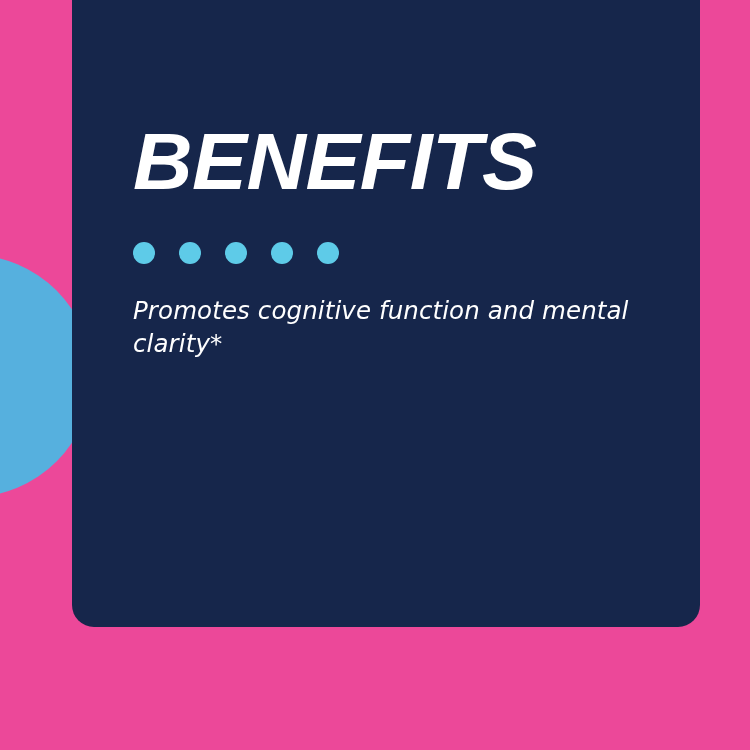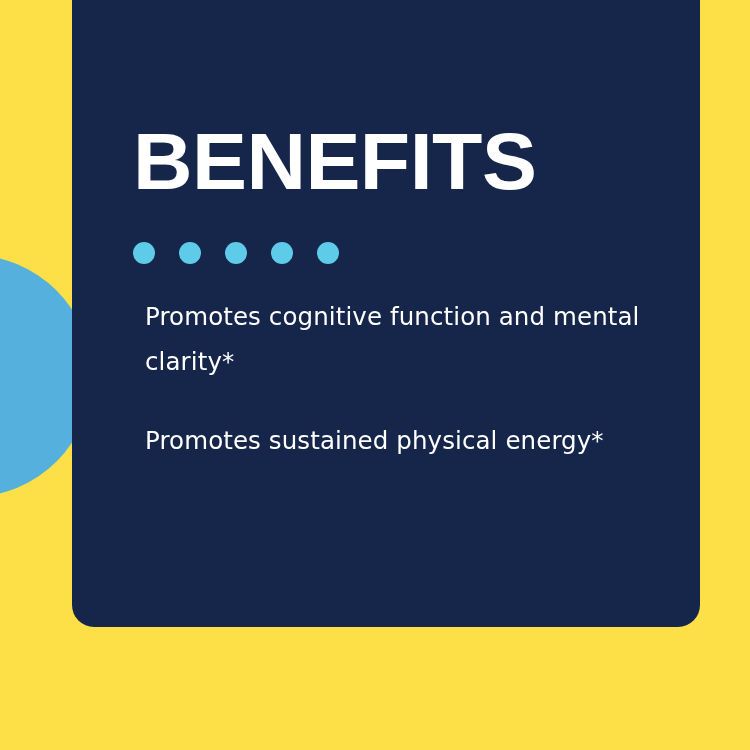--- a/index.html
+++ b/index.html
@@ -12,22 +12,23 @@
     height: 750px;
     background: #ffffff;
     font-family: "Liberation Sans", "DejaVu Sans", sans-serif;
     overflow: hidden;
   }
 
   #stage {
     position: relative;
     width: 750px;
     height: 750px;
-    background: #fde047;
+    background: #ec4899;
     overflow: hidden;
+    font-style: italic;
   }
 
   
   .deco-circle {
     position: absolute;
     left: -150px;
     top: 255px;
     width: 242px;
     height: 242px;
     border-radius: 50%;
@@ -92,26 +93,26 @@
   }
 
   
   .benefits {
     position: absolute;
     left: 0;
     top: 300px;
     width: 528px;
   }
   .benefit {
-    margin: 0 0 34px 12px;
+    margin: 0 0 34px 0;
     color: #ffffff;
     font-family: "DejaVu Sans", "Liberation Sans", sans-serif;
     font-size: 24.5px;
     font-weight: 400;
-    line-height: 45px;
+    line-height: 33px;
     letter-spacing: 0.1px;
   }
   .benefit:last-child {
     margin-bottom: 0;
   }
 </style>
 </head>
 <body>
 
 <div id="stage">
@@ -126,19 +127,18 @@
       <div class="dots">
         <span class="dot"></span>
         <span class="dot"></span>
         <span class="dot"></span>
         <span class="dot"></span>
         <span class="dot"></span>
       </div>
 
       <div class="benefits">
         <p class="benefit">Promotes cognitive function and mental clarity*</p>
-        <p class="benefit">Promotes sustained physical energy*</p>
       </div>
 
     </div>
   </div>
 
 </div>
 
 </body></html>

